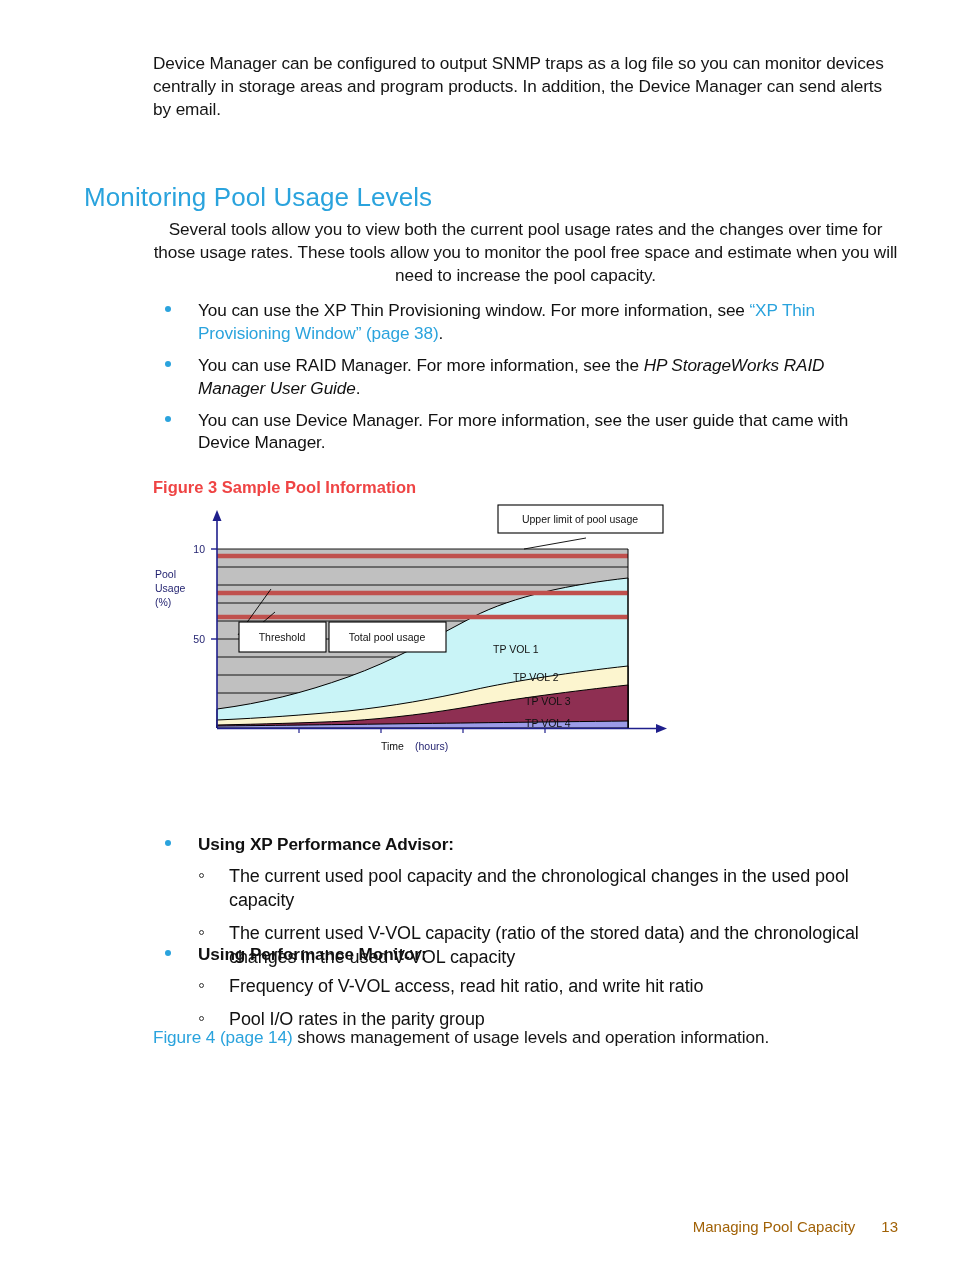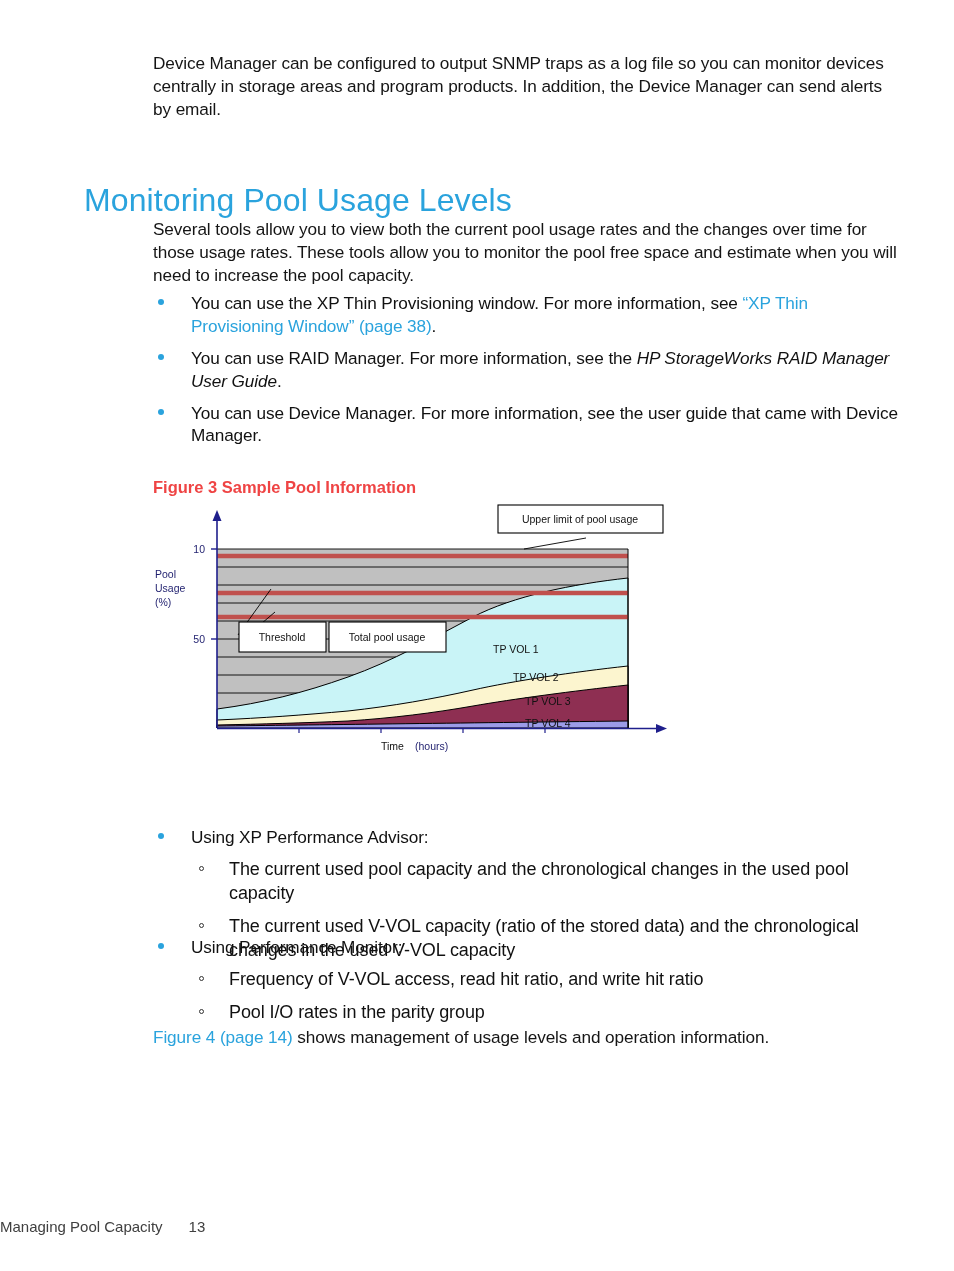--- a/index.html
+++ b/index.html
@@ -32,39 +32,39 @@
   p.para {
     margin: 0 0 9px 0;
     font-size: 17.2px;
     line-height: 1.33;
     color: #151515;
     letter-spacing: -0.1px;
   }
   .h1 {
     position: absolute;
     left: 84px;
-    font-size: 32px;
+    font-size: 26px;
     color: #2aa3dd;
     font-weight: 400;
     letter-spacing: 0.1px;
   }
   .link {
     color: #2aa3dd;
   }
   .ital {
     font-style: italic;
   }
   .bold {
-    font-weight: normal;
+    font-weight: bold;
     text-align: center;
   }
 
   ul.bullets {
     list-style: none;
-    margin: 0;
+    margin: 7px;
     padding: 0;
   }
   ul.bullets > li {
     position: relative;
     padding-left: 38px;
     margin-bottom: 9px;
     font-size: 17.2px;
     line-height: 1.33;
     letter-spacing: -0.1px;
   }
@@ -107,22 +107,23 @@
     color: #ef4444;
     letter-spacing: 0;
   }
 
   
   .footer {
     position: absolute;
     left: 0;
     top: 1218px;
     width: 898px;
+    text-align: right;
     font-size: 15px;
-    color: #404040;
+    color: #a16207;
   }
   .footer .pagenum {
     display: inline-block;
     margin-left: 26px;
   }
 
   
   .figure-wrap {
     position: absolute;
     left: 153px;
@@ -180,21 +181,21 @@
 <body>
 
 <div class="page">
 
   <div class="body-col" style="top:52px;">
     <p class="para">Device Manager can be configured to output SNMP traps as a log file so you can monitor devices centrally in storage areas and program products. In addition, the Device Manager can send alerts by email.</p>
   </div>
 
   <div class="h1" style="top:182px;">Monitoring Pool Usage Levels</div>
 
-  <div class="body-col" style="top:218px;">
+  <div class="body-col" style="top:218px;text-align:center;">
     <p class="para">Several tools allow you to view both the current pool usage rates and the changes over time for those usage rates. These tools allow you to monitor the pool free space and estimate when you will need to increase the pool capacity.</p>
   </div>
 
   <div class="body-col" style="top:292px;">
     <ul class="bullets">
       <li>
         <span class="dot"></span><span>You can use the XP Thin Provisioning window. For more information, see </span><span class="link">“XP Thin Provisioning Window” (page 38)</span><span>.</span>
       </li>
       <li>
         <span class="dot"></span><span>You can use RAID Manager. For more information, see the </span><span class="ital">HP StorageWorks RAID Manager User Guide</span><span>.</span>

